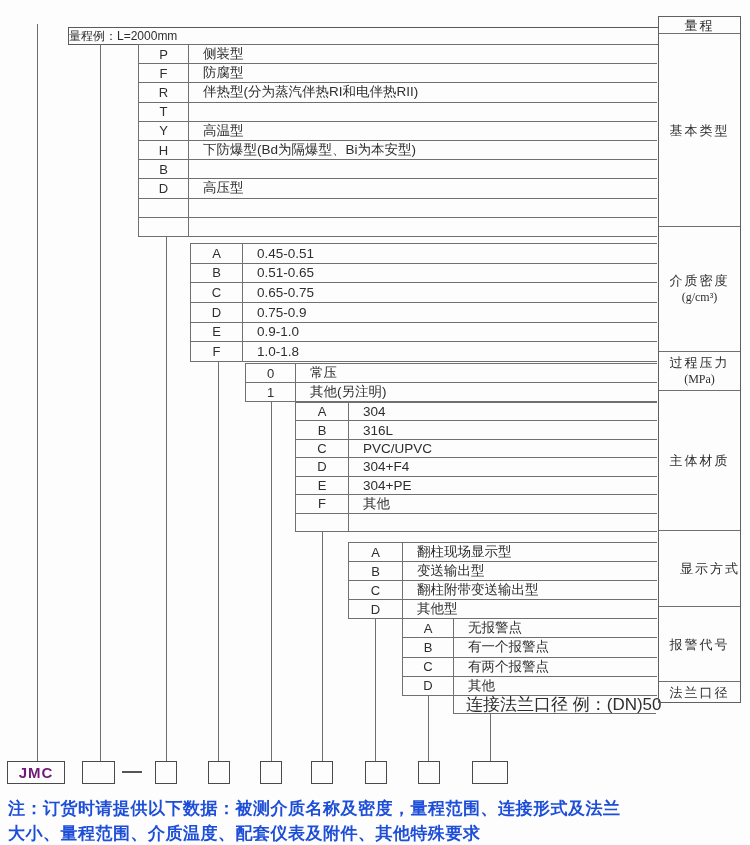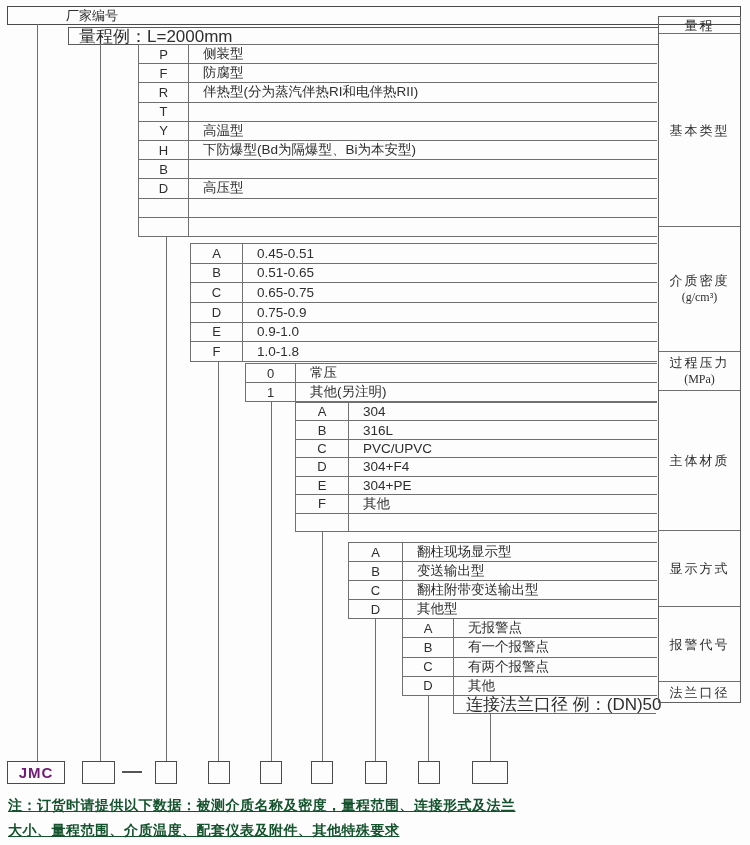--- a/index.html
+++ b/index.html
@@ -6,21 +6,21 @@
   .canvas{
     position:relative;width:750px;height:845px;background:#fdfdfd;
     font-family:"Liberation Sans",sans-serif;color:#2e2e2e;overflow:hidden;
   }
   .outerbox{
     position:absolute;box-sizing:border-box;border:1.5px solid #4a4a4a;background:transparent;
   }
   .mfrbox{left:7px;top:6px;width:734px;height:19px;display:flex;align-items:center;padding-left:58px;font-size:13px;}
   .rangerow{
     position:absolute;left:68px;top:27px;width:590px;height:18px;box-sizing:border-box;
-    border:1px solid #5a5a5a;border-right:none;display:flex;align-items:center;padding-left:10px;font-size:17px;
+    border:1px solid #5a5a5a;border-right:none;display:flex;align-items:center;font-size:12px;
   }
   .vline{position:absolute;width:1px;background:#6e6e6e;}
   .sect{position:absolute;box-sizing:content-box;border-top:1px solid #707070;border-left:1px solid #707070;}
   .trow{display:flex;height:var(--rh);border-bottom:1px solid #707070;box-sizing:border-box;}
   .tcode{width:var(--cw);border-right:1px solid #707070;display:flex;align-items:center;justify-content:center;font-size:13px;box-sizing:border-box;}
   .tdesc{flex:1;display:flex;align-items:center;padding-left:14px;font-size:13.5px;white-space:nowrap;}
   .flangerow{
     position:absolute;left:453px;top:695px;width:203px;height:19px;box-sizing:border-box;
     border:1px solid #707070;border-right:none;display:flex;align-items:center;padding-left:12px;font-size:17px;white-space:nowrap;
   }
@@ -35,32 +35,29 @@
   }
   .lcell:last-child{border-bottom:none;}
   .lsub{font-size:12px;letter-spacing:0;}
   .codebox{
     position:absolute;top:761px;height:23px;box-sizing:border-box;border:1.5px solid #4a4a4a;
     display:flex;align-items:center;justify-content:center;background:transparent;
   }
   .jmc{font-size:15px;font-weight:bold;letter-spacing:1px;color:#701a75;}
   .dash{position:absolute;top:771px;left:122px;width:20px;height:2px;background:#555;}
   .note{
-    position:absolute;left:8px;width:740px;font-size:14px;font-weight:bold;color:#14532d;
-    letter-spacing:0.5px;white-space:nowrap;text-decoration:underline;
+    position:absolute;left:8px;width:740px;font-size:17px;font-weight:bold;color:#1d4ed8;
+    letter-spacing:0.5px;white-space:nowrap;
   }
 </style>
 </head>
 <body>
 
 <div class="canvas">
 
-  <div class="outerbox mfrbox">
-    <span>厂家编号</span>
-  </div>
 
   <div class="rangerow">
     <span>量程例：L=2000mm</span>
   </div>
 
   <div class="sect" style="left:138px;top:44px;width:518px;--rh:19.2px;--cw:50px;">
       <div class="trow">
         <div class="tcode">P</div>
         <div class="tdesc">侧装型</div>
       </div>
@@ -222,21 +219,21 @@
       <span>介质密度</span>
       <span class="lsub">(g/cm³)</span>
     </div>
     <div class="lcell" style="height:39px;">
       <span>过程压力</span>
       <span class="lsub">(MPa)</span>
     </div>
     <div class="lcell" style="height:140px;">
       <span>主体材质</span>
     </div>
-    <div class="lcell" style="height:76px;">
+    <div class="lcell" style="height:76px;align-items:flex-end;">
       <span>显示方式</span>
     </div>
     <div class="lcell" style="height:75px;">
       <span>报警代号</span>
     </div>
     <div class="lcell" style="flex:1;">
       <span>法兰口径</span>
     </div>
   </div>
 

